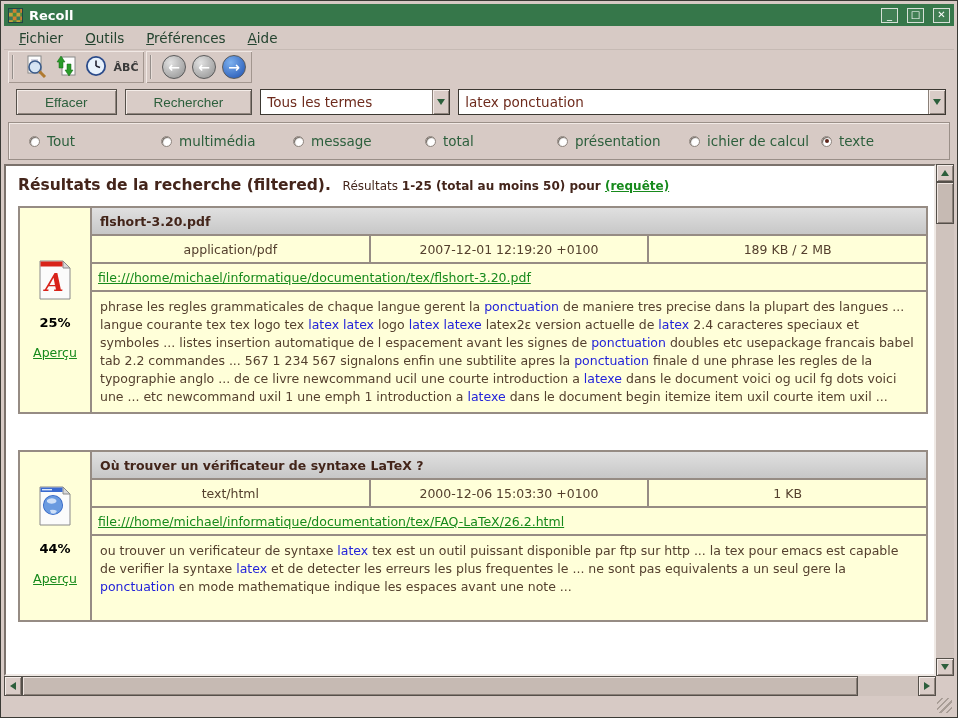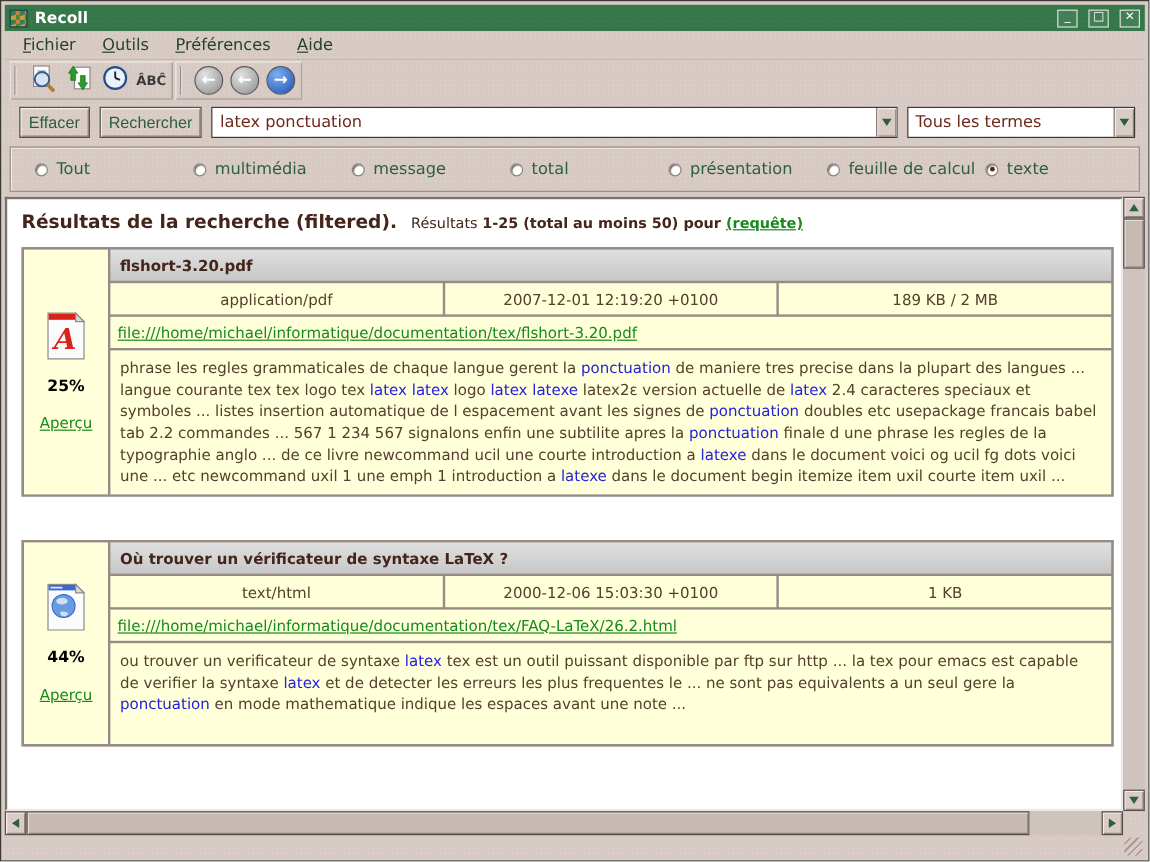--- a/index.html
+++ b/index.html
@@ -39,21 +39,21 @@
   .tbbtn    { width:28px; height:26px; display:flex; align-items:center; justify-content:center; }
   .abc      { font-size:11px; font-weight:bold; color:#3a3a3a; letter-spacing:0; }
   .navcirc  { width:24px; height:24px; border-radius:50%; display:flex; align-items:center;
               justify-content:center; color:#fff; font-weight:bold; font-size:14px; line-height:14px;
               border:1px solid #5a5a5a; }
   .navgrey  { background:radial-gradient(circle at 35% 30%, #e2e2e2, #8e8e8e); }
   .navblue  { background:radial-gradient(circle at 35% 30%, #7cb0ee, #1d4fb0); }
 
   
   .searchrow{ height:36px; display:flex; align-items:center; padding:4px 8px 4px 12px; gap:8px; flex:0 0 36px;}
-  .pbtn     { height:26px; padding:0 7px; color:#2c5f3c; font-size:13.5px;
+  .pbtn     { height:26px; padding:0 28px; color:#2c5f3c; font-size:13.5px;
               border:1px solid #55504a;
               box-shadow:inset 1px 1px 0 #f4ece8, inset -1px -1px 0 #90857e;
               background-color:#d9ccc7;
               background-image:radial-gradient(#e5dbd6 15%, rgba(0,0,0,0) 16%);
               background-size:4px 4px; }
   .combo    { height:26px; border:1px solid #3c3832; background:#fff; display:flex;
               align-items:center; }
   .combo .val { flex:1; padding:0 6px; color:#6d2a1c; font-size:13.5px; white-space:nowrap; overflow:hidden;}
   .dropbtn  { width:17px; height:24px; display:flex; align-items:center; justify-content:center;
               background-color:#d9ccc7; border-left:1px solid #8b8078;
@@ -199,32 +199,32 @@
       </div>
       <div class="tbbtn">
         <div class="navcirc navblue">→</div>
       </div>
     </div>
   </div>
 
   <div class="searchrow">
     <button class="pbtn">Effacer</button>
     <button class="pbtn">Rechercher</button>
+    <div class="combo mode">
+      <span class="val">Tous les termes</span>
+      <span class="dropbtn">
+          <span class="tri-dn"></span>
+        </span>
+    </div>
     <div class="combo query">
       <span class="val">latex ponctuation</span>
       <span class="dropbtn">
           <span class="tri-dn"></span>
         </span>
     </div>
-    <div class="combo mode">
-      <span class="val">Tous les termes</span>
-      <span class="dropbtn">
-          <span class="tri-dn"></span>
-        </span>
-    </div>
   </div>
 
   <div class="filterframe">
     <div class="radioitem">
       <span class="rcirc"></span>
       <span class="rlabel">Tout</span>
     </div>
     <div class="radioitem">
       <span class="rcirc"></span>
       <span class="rlabel">multimédia</span>
@@ -236,21 +236,21 @@
     <div class="radioitem">
       <span class="rcirc"></span>
       <span class="rlabel">total</span>
     </div>
     <div class="radioitem">
       <span class="rcirc"></span>
       <span class="rlabel">présentation</span>
     </div>
     <div class="radioitem">
       <span class="rcirc"></span>
-      <span class="rlabel">feuille de calcul</span>
+      <span class="rlabel">ichier de calcul</span>
     </div>
     <div class="radioitem checked">
       <span class="rcirc"></span>
       <span class="rlabel">texte</span>
     </div>
   </div>
 
   <div class="resgrid">
     <div class="resview">
 

